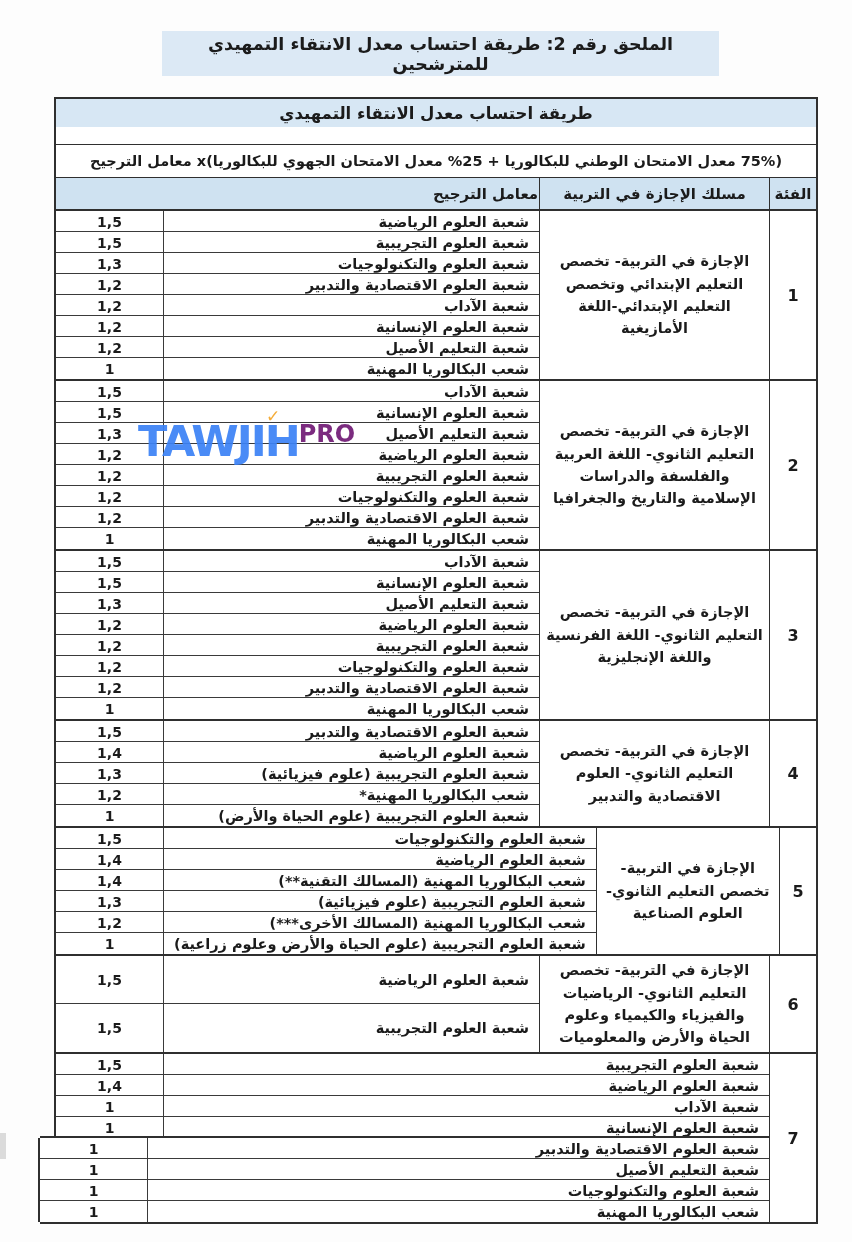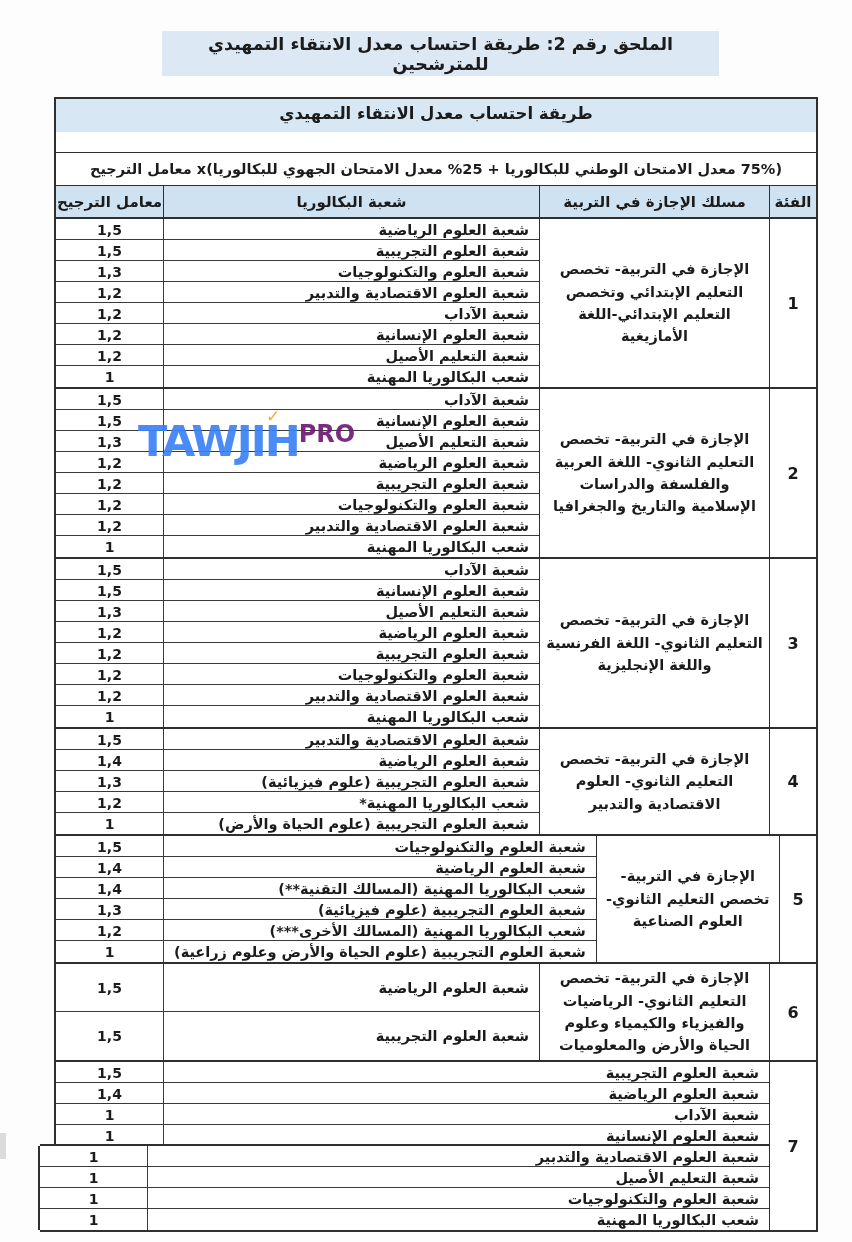--- a/index.html
+++ b/index.html
@@ -13,21 +13,21 @@
     position:absolute; left:162px; top:31px; width:557px; height:45px;
     background:#dce9f5; display:flex; align-items:center; justify-content:center;
     font-size:17.5px; font-weight:bold; text-align:center;
   }
   
   .main-table {
     position:absolute; left:54px; top:97px; width:764px;
     border:2px solid #2f2f2f; background:#ffffff; box-sizing:border-box;
   }
   .table-title {
-    height:54px; display:flex; align-items:flex-start; justify-content:center;
+    height:46px; display:flex; align-items:flex-start; justify-content:center;
     padding-top:5px; box-sizing:border-box;
     background:linear-gradient(to bottom,#d7e7f4 0%,#d7e7f4 62%,#ffffff 62%);
     border-bottom:1.5px solid #2f2f2f;
     font-size:16.5px; font-weight:bold;
   }
   .formula-row {
     height:32px; display:flex; align-items:center; justify-content:center;
     border-bottom:1.5px solid #2f2f2f; background:#ffffff;
     font-size:14.5px; font-weight:bold; white-space:nowrap;
   }
@@ -87,21 +87,20 @@
 <div class="page">
 
   <div class="doc-title">الملحق رقم 2: طريقة احتساب معدل الانتقاء التمهيدي للمترشحين</div>
 
   <div class="main-table">
     <div class="table-title">طريقة احتساب معدل الانتقاء التمهيدي</div>
     <div class="formula-row">(75% معدل الامتحان الوطني للبكالوريا + 25% معدل الامتحان الجهوي للبكالوريا)x معامل الترجيح</div>
     <div class="header-row">
       <div class="h-cat">الفئة</div>
       <div class="h-track">مسلك الإجازة في التربية</div>
-      <div class="h-branch">شعبة البكالوريا</div>
       <div class="h-coef">معامل الترجيح</div>
     </div>
     <div>
         <div class="group">
           <div class="g-cat">1</div>
           <div class="g-track">الإجازة في التربية- تخصص التعليم الإبتدائي وتخصص التعليم الإبتدائي-اللغة الأمازيغية</div>
           <div class="rows">
             <div class="row">
               <div class="r-branch">شعبة العلوم الرياضية</div>
               <div class="r-coef">1,5</div>

